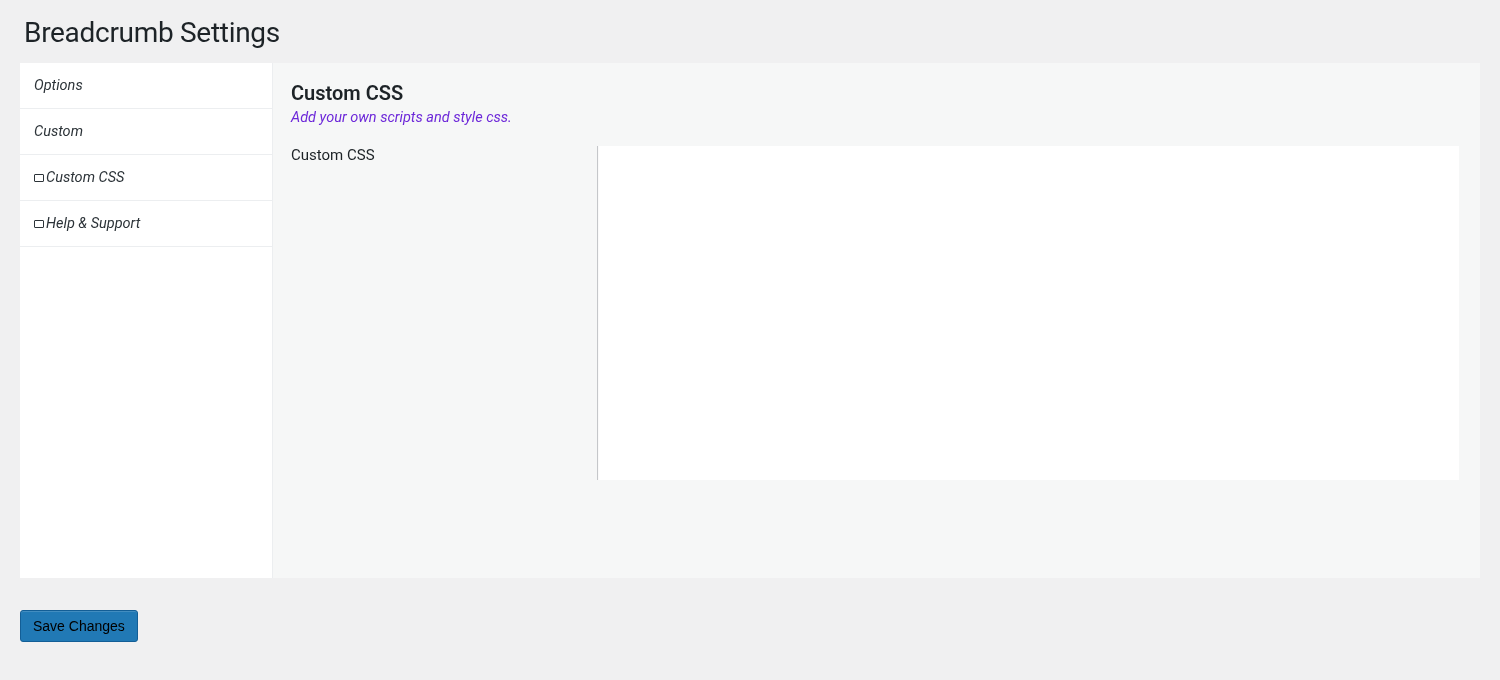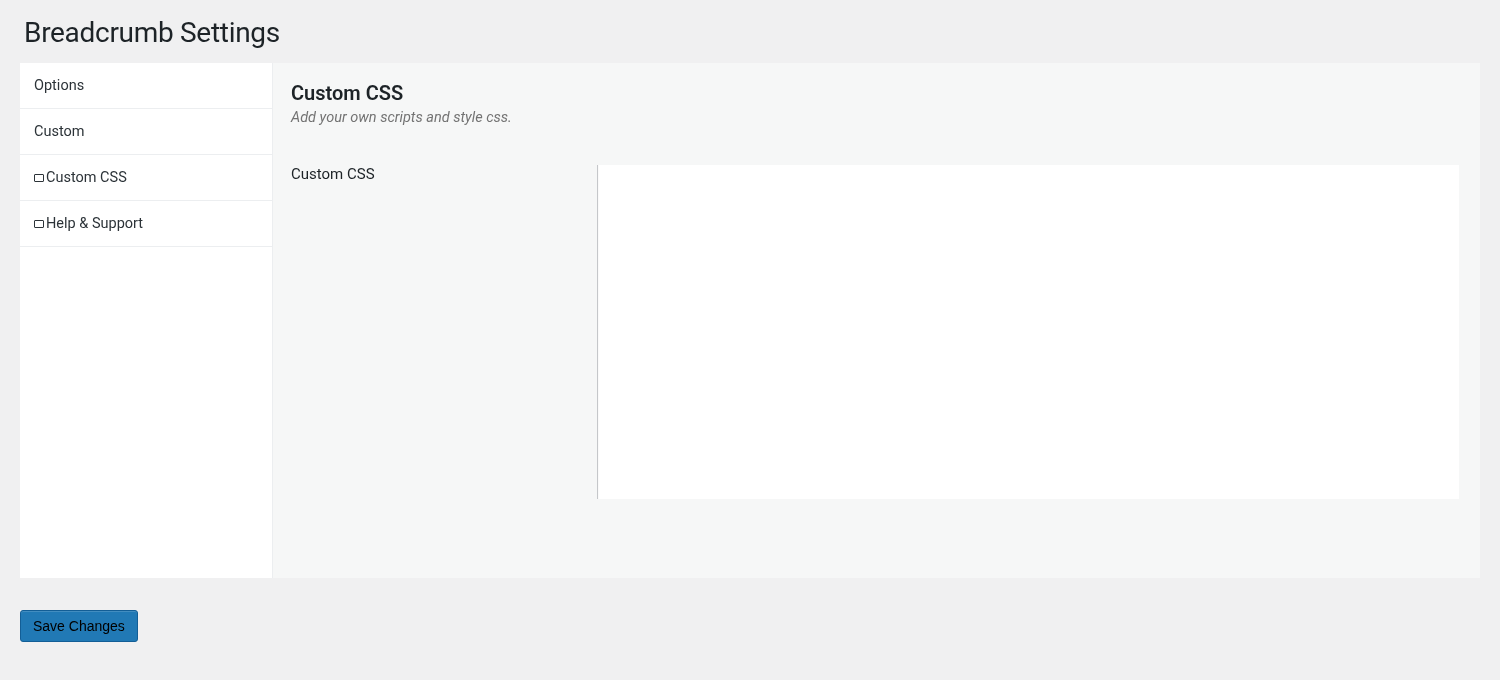--- a/index.html
+++ b/index.html
@@ -20,21 +20,21 @@
     .panel {
       display: flex;
       background: #fff;
       min-height: 515px;
     }
     .sidebar {
       width: 252px;
       flex: 0 0 252px;
       background: #fff;
     }
-    .sidebar-list { list-style: none; }
+    .sidebar-list { list-style: none; font-style: italic; }
     .sidebar-item {
       display: flex;
       align-items: center;
       padding: 14px 14px;
       border-bottom: 1px solid #eceef0;
       font-size: 14.5px;
       color: #2c3338;
       cursor: pointer;
       gap: 2px;
     }
@@ -57,23 +57,23 @@
       border-left: 1px solid #eceef0;
     }
     .section-title {
       font-size: 20px;
       font-weight: 600;
       color: #1d2327;
       margin-bottom: 4px;
     }
     .section-sub {
       font-style: italic;
-      color: #737373;
+      color: #6d28d9;
       font-size: 14.5px;
-      margin-bottom: 39px;
+      margin-bottom: 20px;
     }
     .form-row {
       display: flex;
       align-items: flex-start;
     }
     .form-label {
       width: 306px;
       flex: 0 0 306px;
       font-size: 15px;
       color: #1d2327;

